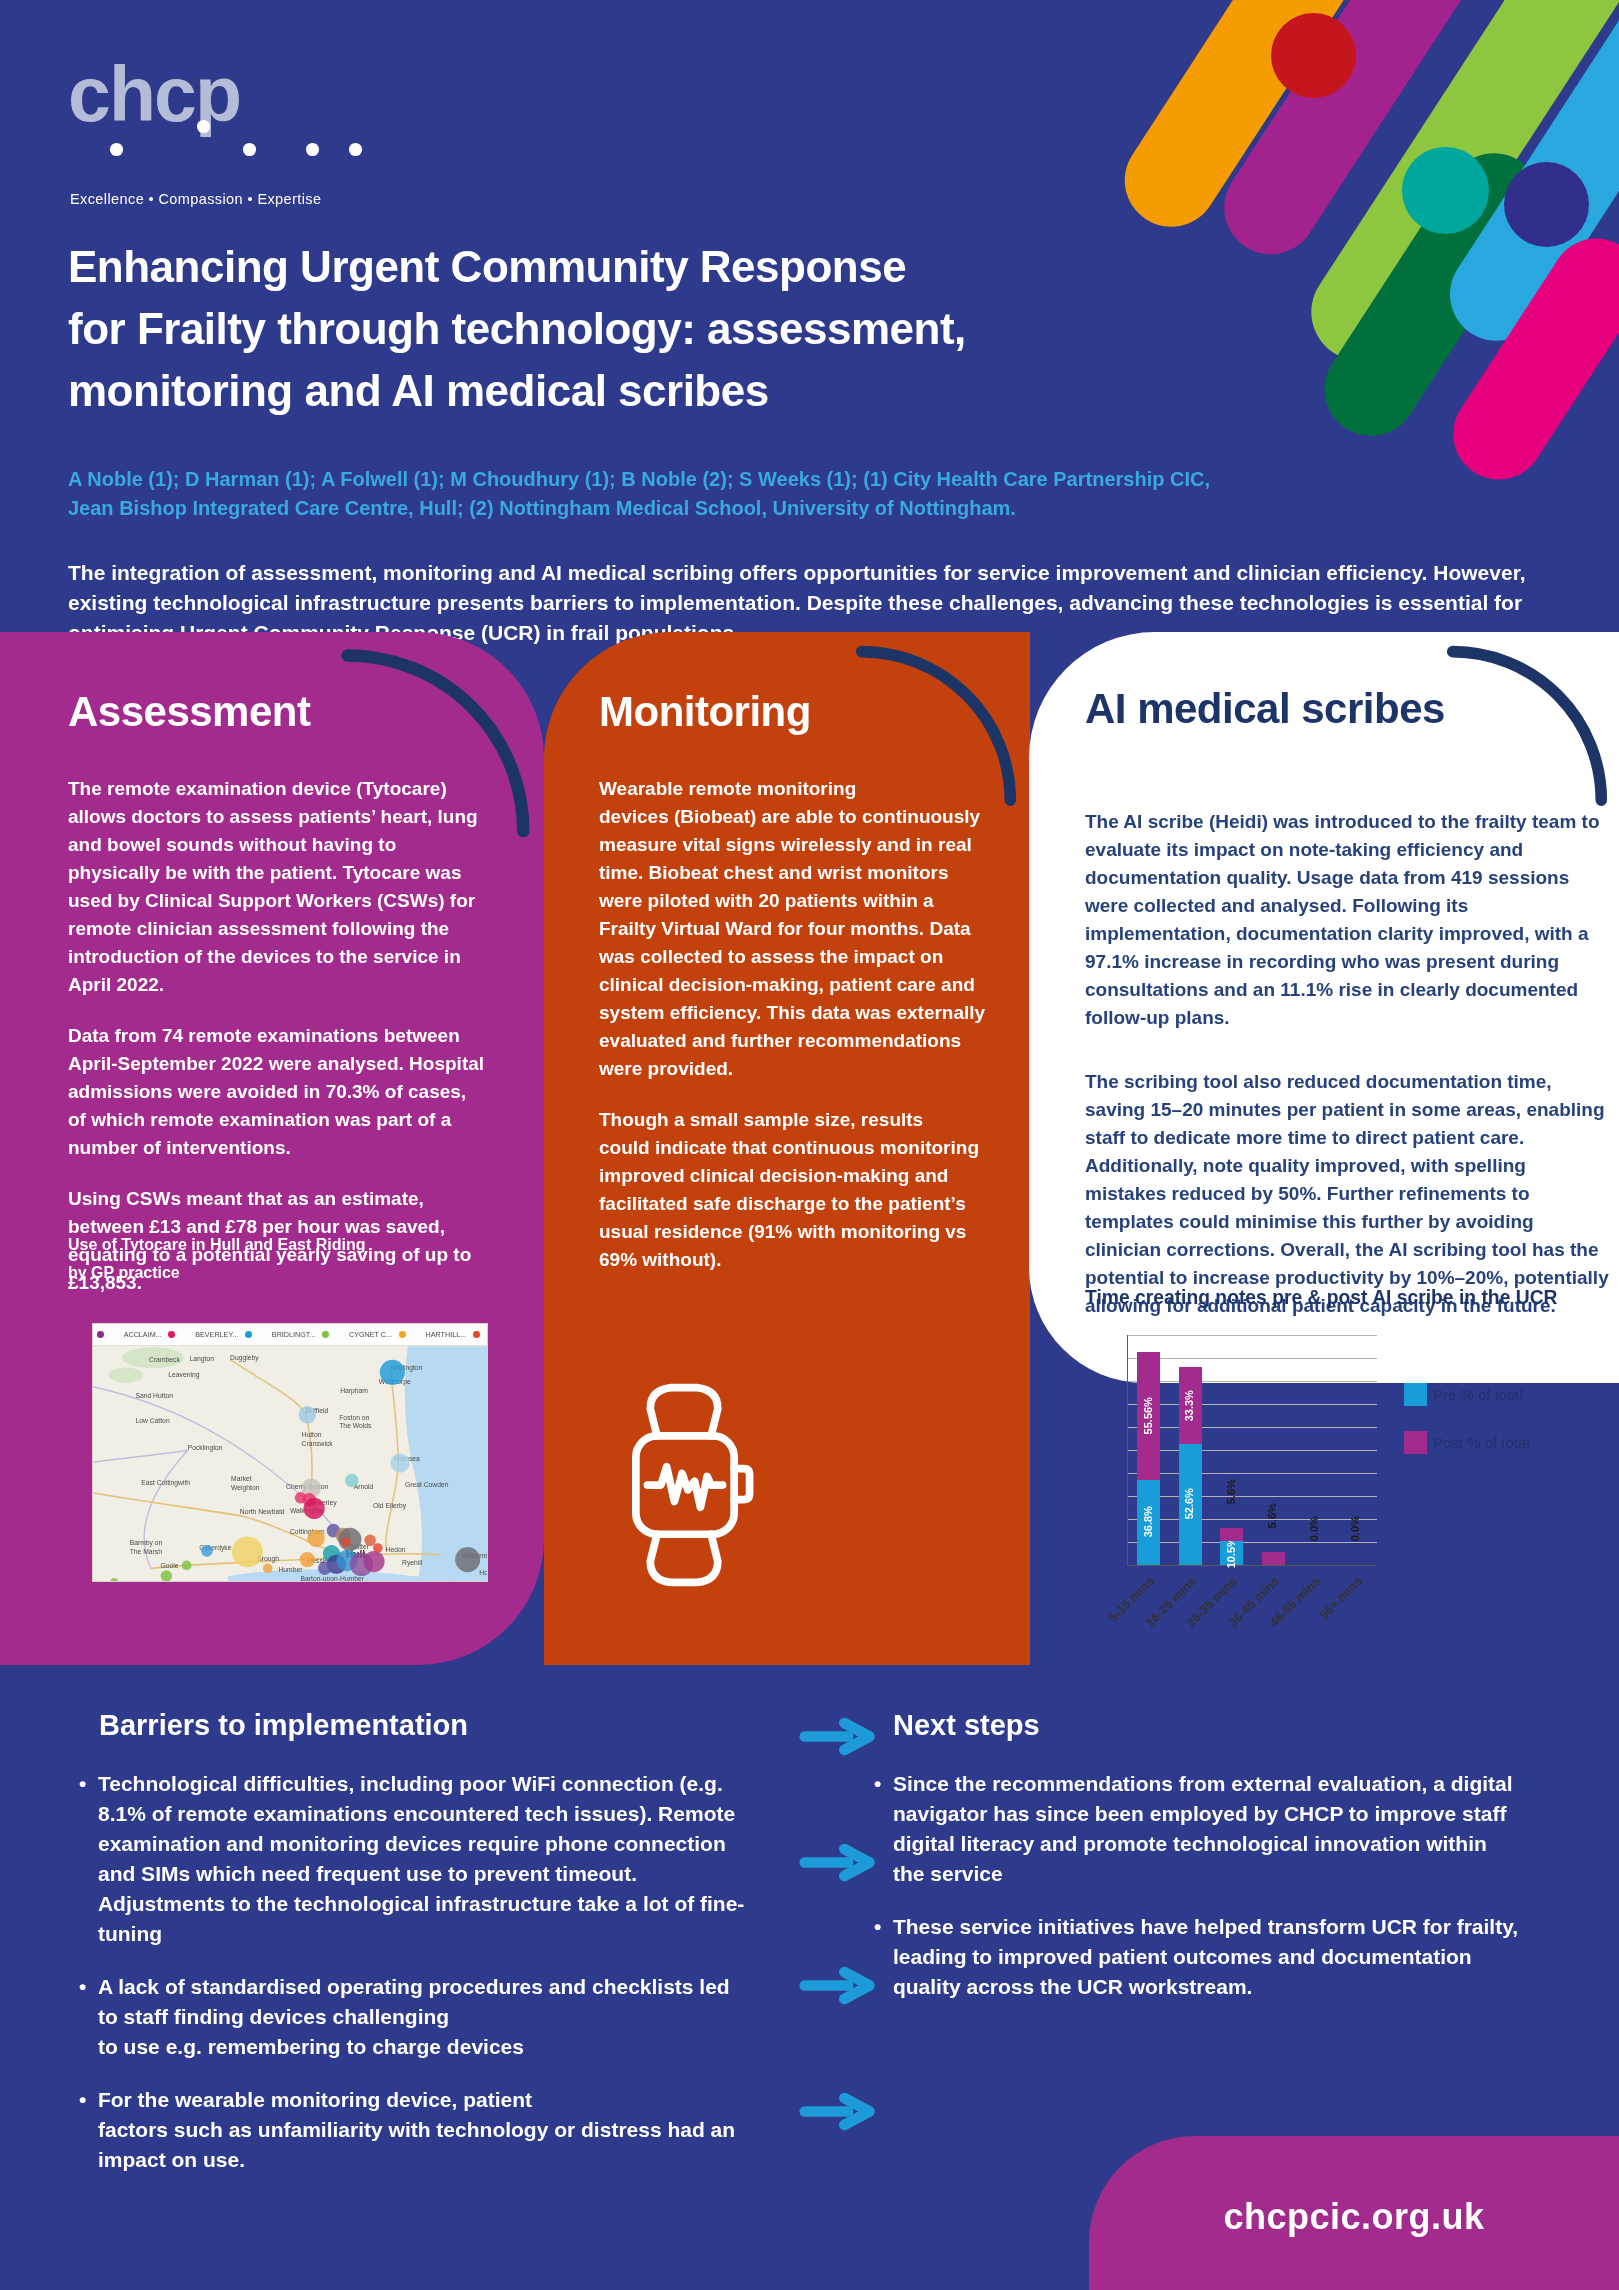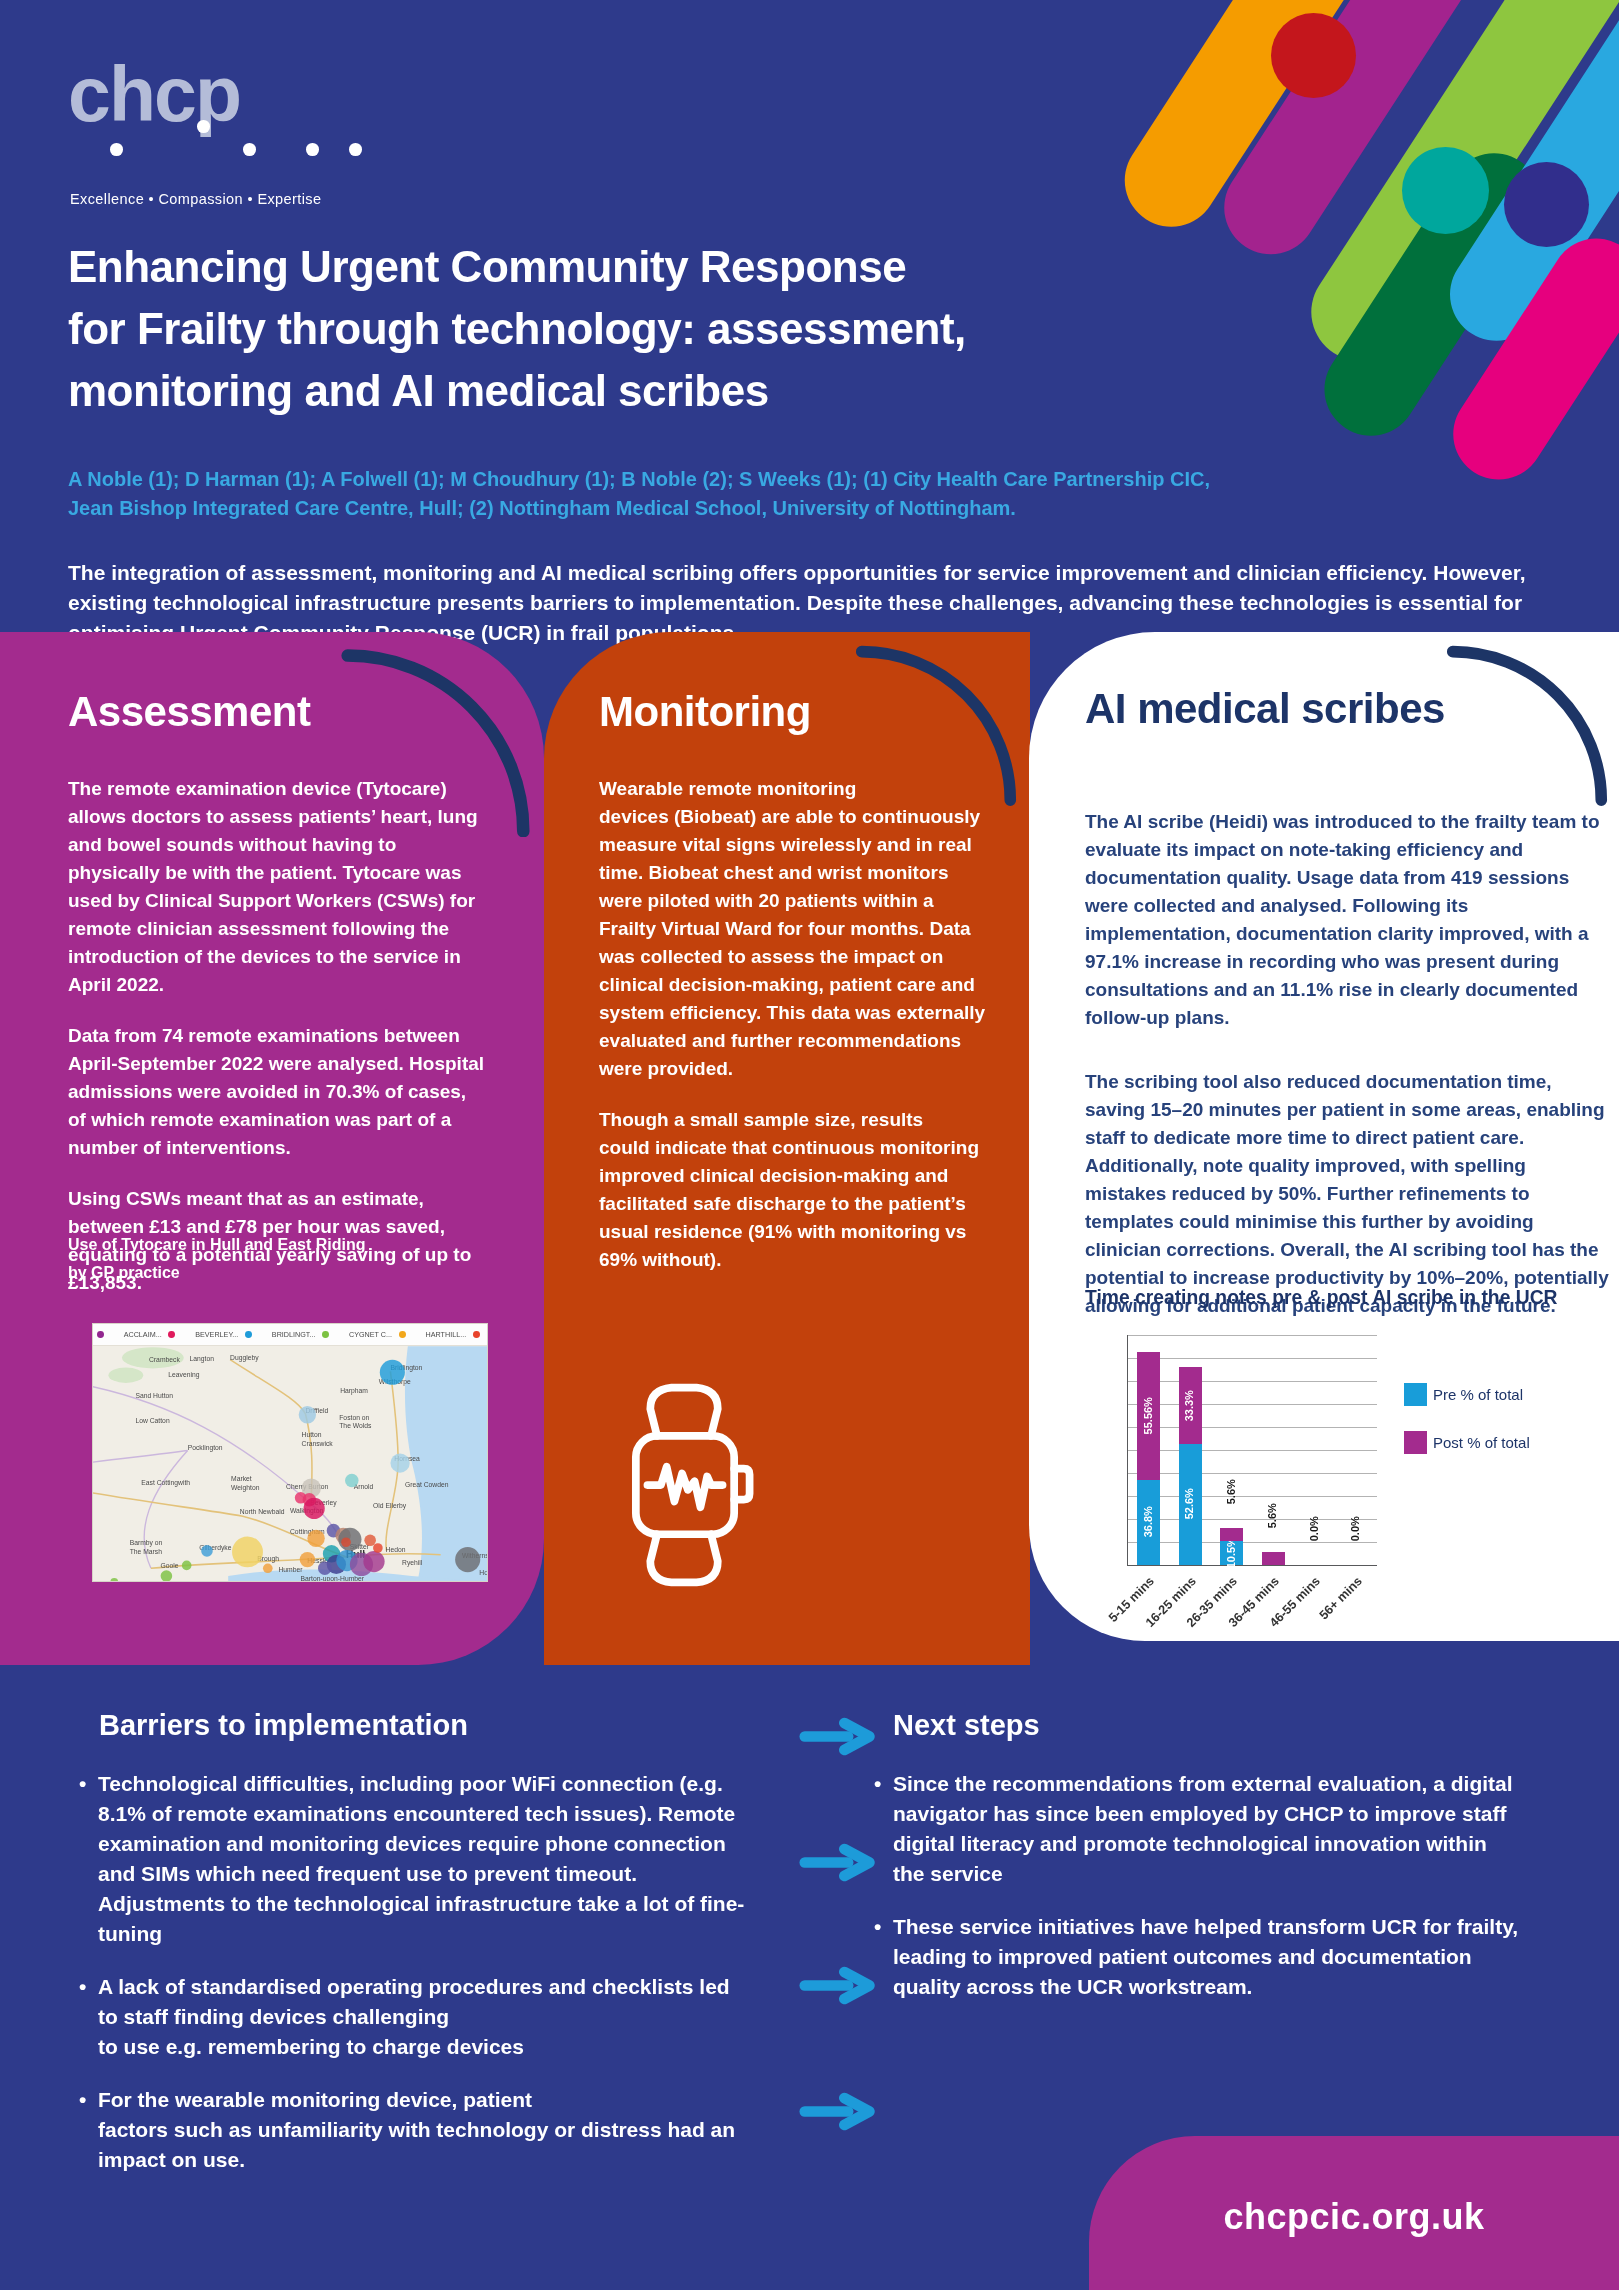--- a/index.html
+++ b/index.html
@@ -14,21 +14,21 @@
   .authors{position:absolute;left:68px;top:465px;color:#39a9e2;font-weight:700;font-size:20px;line-height:29px;}
   .intro{position:absolute;left:68px;top:537px;width:1477px;color:#fff;font-weight:600;font-size:21px;line-height:30px;}
   
   .stripes{position:absolute;right:0;top:0;width:454px;height:386px;pointer-events:none;}
   .stripe{position:absolute;border-radius:965px;}
   .deco-circle{position:absolute;border-radius:50%;}
   
   .panel{position:absolute;top:632px;}
   .panel-assessment{left:0;width:544px;height:1033px;background:#a32b8e;border-radius:0 126px 126px 0;}
   .panel-monitoring{left:544px;width:486px;height:1033px;background:#c2410c;border-radius:126px 0 0 0;}
-  .panel-ai{left:1029px;width:590px;height:1009px;background:#ffffff;border-radius:126px 0 0 116px;}
+  .panel-ai{left:1029px;width:590px;height:751px;background:#ffffff;border-radius:126px 0 0 116px;}
   .panel-arc{position:absolute;pointer-events:none;}
   .panel h2{margin:0;}
   .panel-heading{position:absolute;font-weight:800;font-size:42px;letter-spacing:-0.5px;color:#fff;}
   .panel-heading.navy{color:#1d3468;}
   .panel-text{white-space:pre-line;margin:0 0 23px 0;color:#fff;font-weight:600;font-size:19px;line-height:28px;}
   .panel-text.navy{color:#27427b;margin-top:36px;}
   .paras{position:absolute;}
   
   .map-caption{position:absolute;left:68px;top:599px;color:#fff;font-weight:700;font-size:16px;line-height:28px;}
   .map-box{position:absolute;left:92px;top:691px;width:396px;height:259px;background:#f1eee6;border:1px solid #d8d3c8;box-sizing:border-box;overflow:hidden;}

